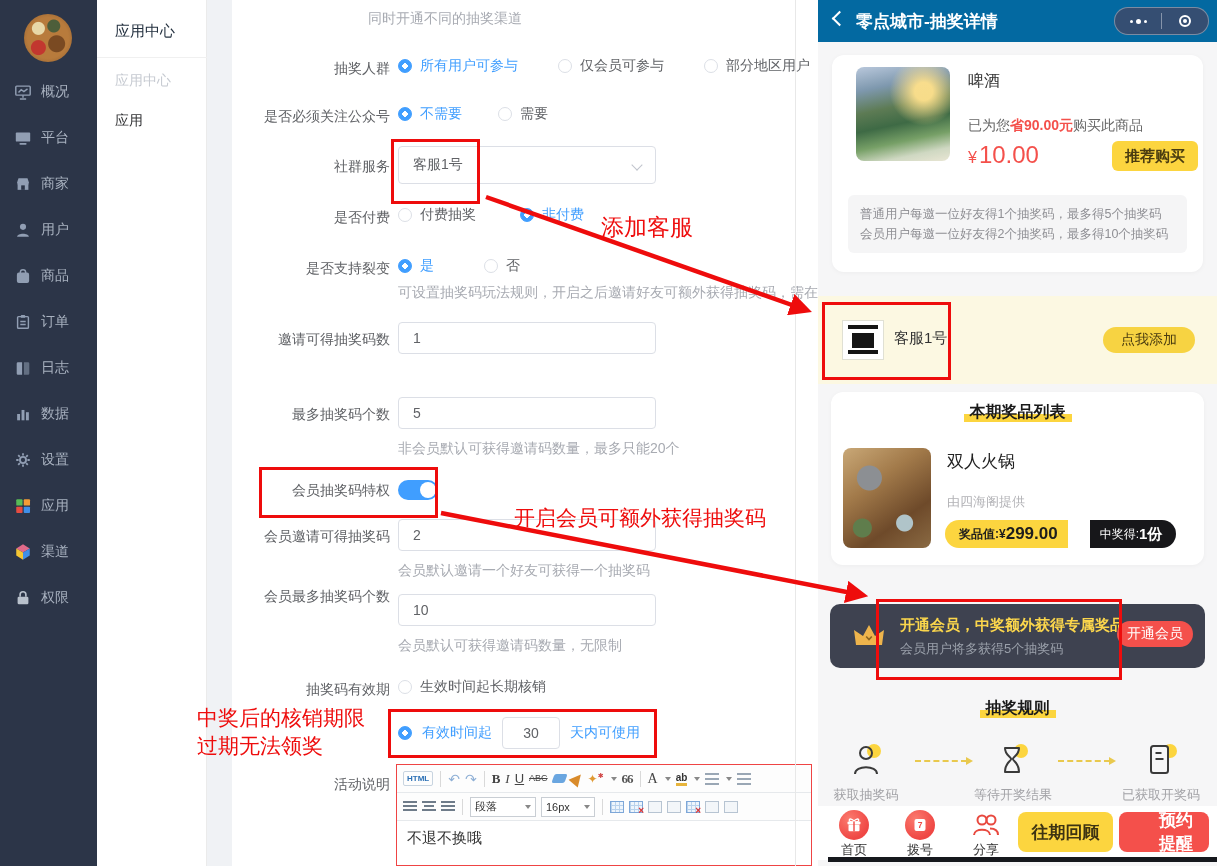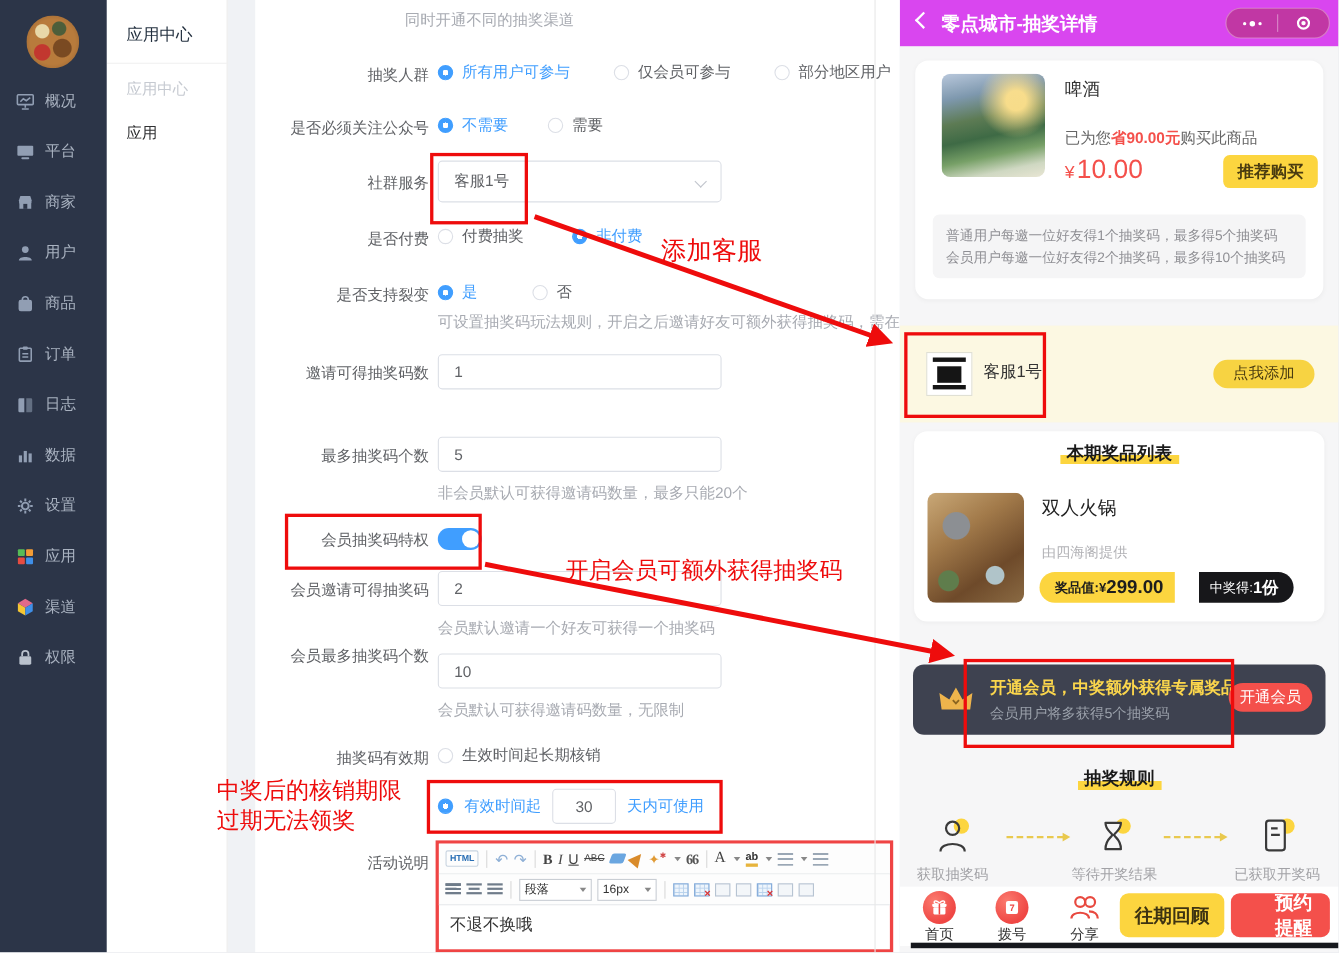--- a/index.html
+++ b/index.html
@@ -48,21 +48,21 @@
   .sel-chevron { position:absolute; right:14px; top:14px; width:8px; height:8px;
     border-right:1.5px solid #c0c4cc; border-bottom:1.5px solid #c0c4cc; transform:rotate(45deg); }
   .helptxt { position:absolute; left:166px; color:#a8abb2; font-size:14px; white-space:nowrap; }
   .toggle { position:absolute; left:166px; width:40px; height:20px; border-radius:10px; background:#409eff; cursor:pointer; }
   .toggle .knob { position:absolute; right:2px; top:2px; width:16px; height:16px; border-radius:50%; background:#fff; }
   .mini-input { width:58px; height:32px; border:1px solid #dcdfe6; border-radius:4px; text-align:center;
     font-size:14px; color:#606266; font-family:inherit; }
   .bluetxt { color:#409eff; font-size:14px; white-space:nowrap; }
 
   
-  .ed { position:absolute; left:164px; top:764px; width:416px; height:102px; border:3px solid #ef4444; background:#fff; }
+  .ed { position:absolute; left:164px; top:764px; width:416px; height:102px; border:1px solid #ef4444; background:#fff; }
   .ed-row { display:flex; align-items:center; height:28px; padding:0 6px; gap:5px; border-bottom:1px solid #e6e9ec; background:#fdfdfd; }
   .ed-sep { width:1px; height:16px; background:#d9d9d9; margin:0 2px; flex:none; }
   .ed-html { font-size:8px; font-weight:bold; color:#2a6fb5; border:1px solid #c8d4e0; border-radius:2px; padding:2px 3px; cursor:pointer; }
   .ed-btn { font-size:13px; color:#444; cursor:pointer; line-height:1; }
   .ed-undo,.ed-redo { color:#8fb0d6; font-size:14px; }
   .ed-b { font-family:"Liberation Serif",serif; font-weight:bold; }
   .ed-i { font-family:"Liberation Serif",serif; font-style:italic; }
   .ed-u { text-decoration:underline; }
   .ed-abc { font-size:9px; text-decoration:line-through; }
   .ed-quote { font-family:"Liberation Serif",serif; font-weight:bold; letter-spacing:-1px; color:#555; }
@@ -86,21 +86,21 @@
     padding:0 4px; font-size:11px; color:#333; background:#fff; cursor:pointer; }
   .tbi { width:14px; height:12px; border:1px solid #7ea7d8; position:relative; flex:none; cursor:pointer;
     background:linear-gradient(#b9d2ec 1px,transparent 1px) 0 3px/100% 4px repeat-y,
                linear-gradient(90deg,#b9d2ec 1px,transparent 1px) 4px 0/4px 100% repeat-x, #eef5fc; }
   .tbi.red::after { content:"×"; position:absolute; right:-2px; bottom:-4px; color:#d33; font-size:10px; font-weight:bold; }
   .tbi.dim { border-color:#b7c4d2; background:#f3f6f9; }
   .ed-content { padding:8px 10px; font-size:15px; color:#333; }
 
   
   .phone { position:absolute; left:818px; top:0; width:399px; height:866px; background:#f6f6f7; z-index:10; overflow:hidden; }
-  .p-header { position:absolute; left:0; top:0; width:399px; height:42px; background:#d946ef;text-decoration:underline; }
+  .p-header { position:absolute; left:0; top:0; width:399px; height:42px; background:#0369a1;text-decoration:underline; }
   .back-chevron { position:absolute; left:16px; top:13px; width:11px; height:11px;
     border-left:2.5px solid #fff; border-bottom:2.5px solid #fff; transform:rotate(45deg); cursor:pointer; }
   .p-title { position:absolute; left:38px; top:10px; color:#fff; font-size:17px; font-weight:bold; }
   .capsule { position:absolute; right:8px; top:7px; width:95px; height:28px; border-radius:14px;
     background:rgba(150,30,25,0.35); border:1px solid rgba(255,255,255,0.35); display:flex; align-items:center; }
   .cap-dots { flex:1; display:flex; justify-content:center; align-items:center; gap:3px; cursor:pointer; }
   .cap-dots i { width:3px; height:3px; border-radius:50%; background:#fff; }
   .cap-dots i:nth-child(2) { width:5px; height:5px; }
   .cap-div { width:1px; height:16px; background:rgba(255,255,255,0.4); }
   .cap-target { flex:1; display:flex; justify-content:center; align-items:center; cursor:pointer; }

